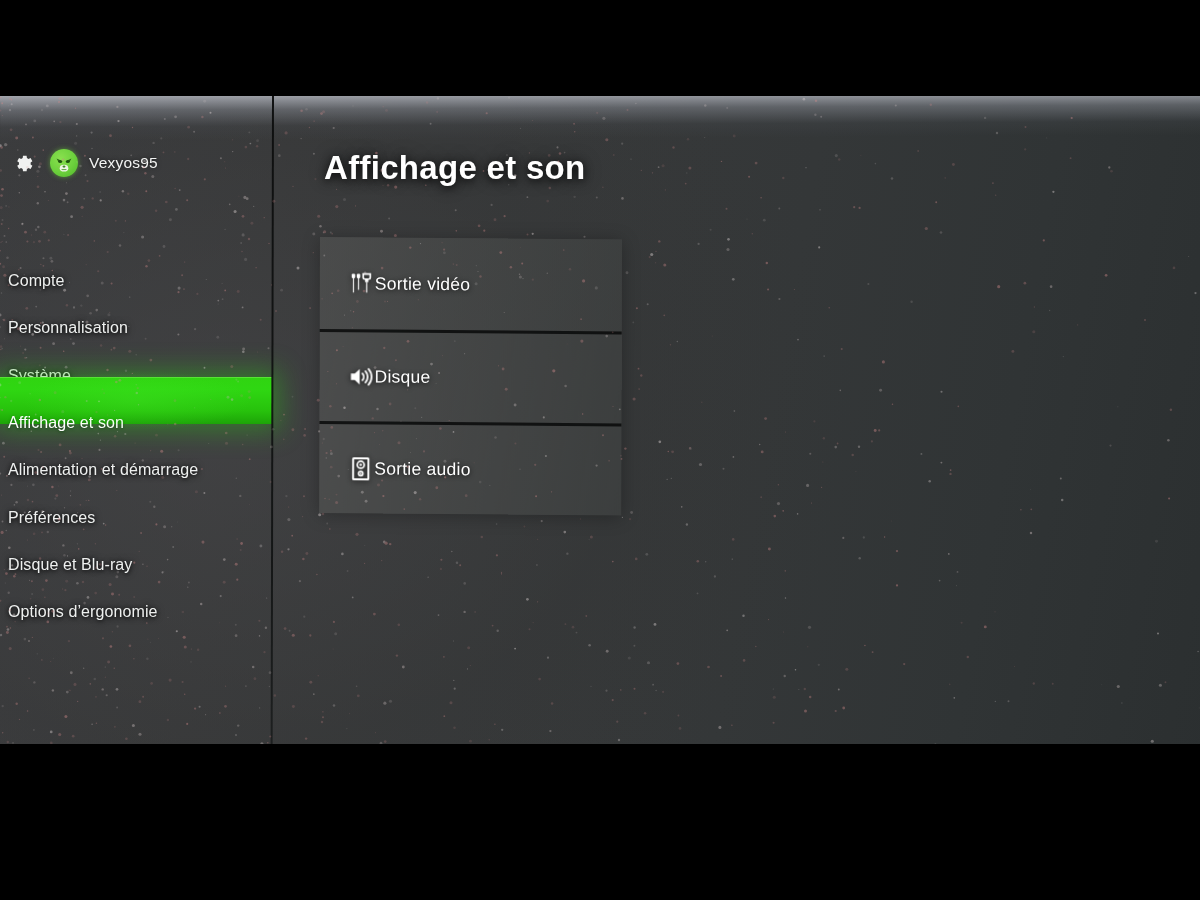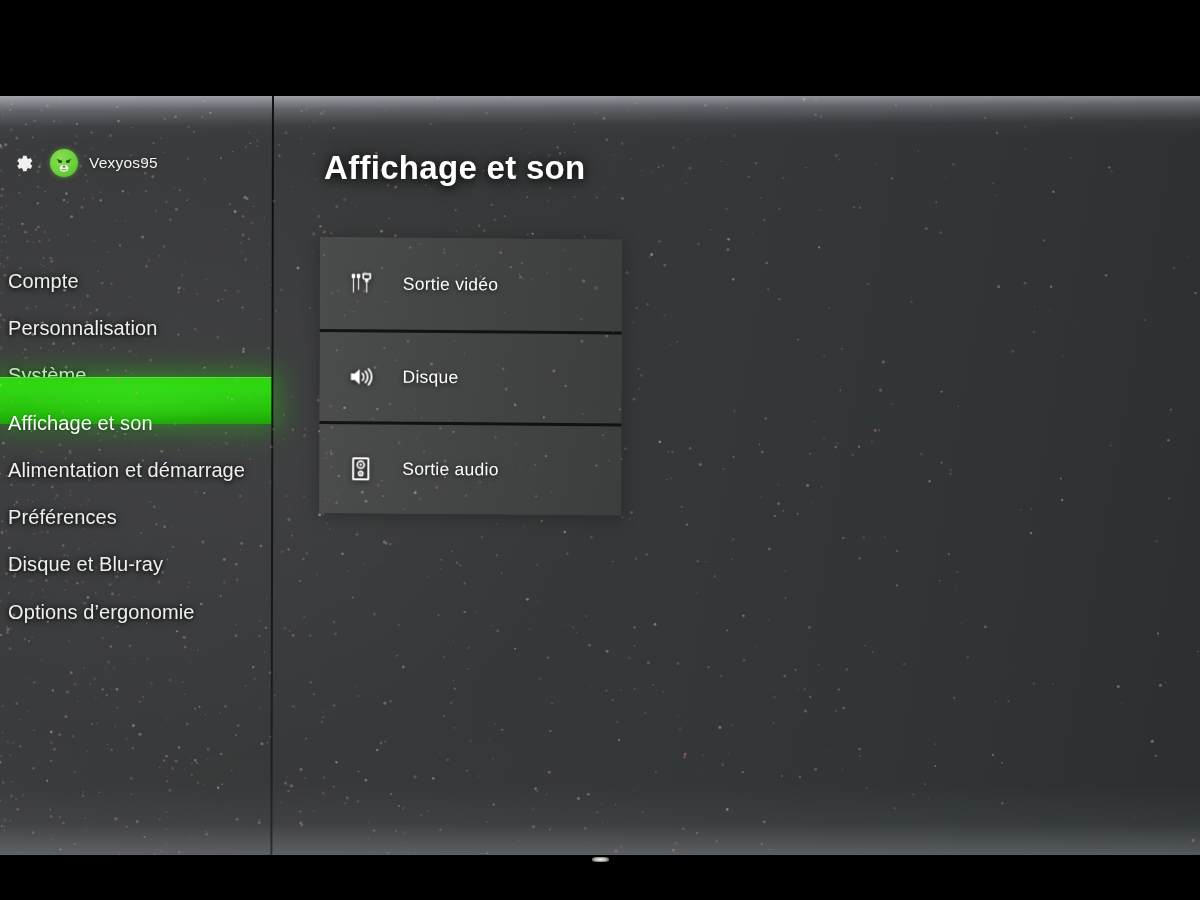--- a/index.html
+++ b/index.html
@@ -10,21 +10,21 @@
   body {
     width: 1200px;
     height: 900px;
     overflow: hidden;
     font-family: "Liberation Sans", sans-serif;
   }
 
   #screenshot {
     position: relative;
     width: 1200px;
-    height: 900px;
+    height: 744px;
     background: #000000;
     overflow: hidden;
   }
 
   
   .tv-panel {
     position: absolute;
     left: 0;
     top: 95px;
     width: 1200px;
@@ -127,21 +127,21 @@
   .nav-item {
     position: relative;
     height: 47.3px;
     display: flex;
     align-items: center;
     padding-left: 8px;
     box-sizing: border-box;
   }
   .nav-item .nav-label {
     color: #eef0ef;
-    font-size: 20px;
+    font-size: 16px;
     font-weight: 400;
     letter-spacing: 0.1px;
     text-shadow: 0 1px 4px rgba(0,0,0,0.85), 0 0 7px rgba(0,0,0,0.5);
     white-space: nowrap;
     margin-top: 45px;
   }
   .nav-item.selected {
     background: linear-gradient(180deg, #30d411 0%, #2fd712 26%, #27c20c 72%, #1da408 100%);
     box-shadow: 0 0 26px 7px rgba(45,200,20,0.40), inset 0 1px 0 rgba(160,255,120,0.35);
   }
@@ -195,21 +195,20 @@
     background: linear-gradient(100deg, rgba(84,85,84,0.62) 0%, rgba(76,78,77,0.58) 40%, rgba(66,69,68,0.52) 100%);
   }
   .tile + .tile { border-top: 3px solid rgba(10,11,11,0.88); }
   .tile-icon {
     width: 27px; height: 27px;
     flex: 0 0 27px;
     display: block;
     filter: drop-shadow(0 1px 3px rgba(0,0,0,0.7));
   }
   .tile-label {
-    margin-left: 28px;
     color: #ffffff;
     font-size: 17.5px;
     font-weight: 400;
     letter-spacing: 0.25px;
     text-shadow: 0 1px 5px rgba(0,0,0,0.75);
     white-space: nowrap;
   }
 </style>
 </head>
 <body>

